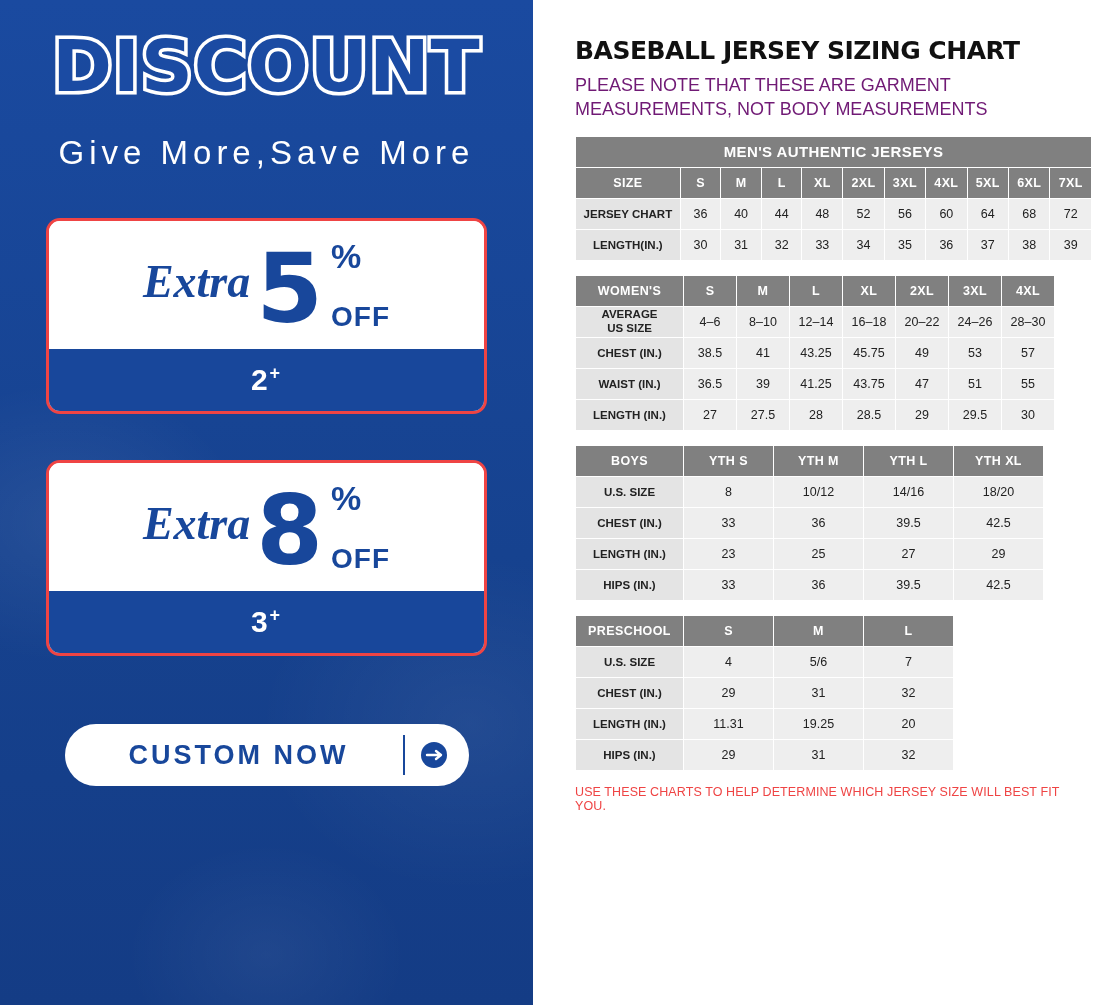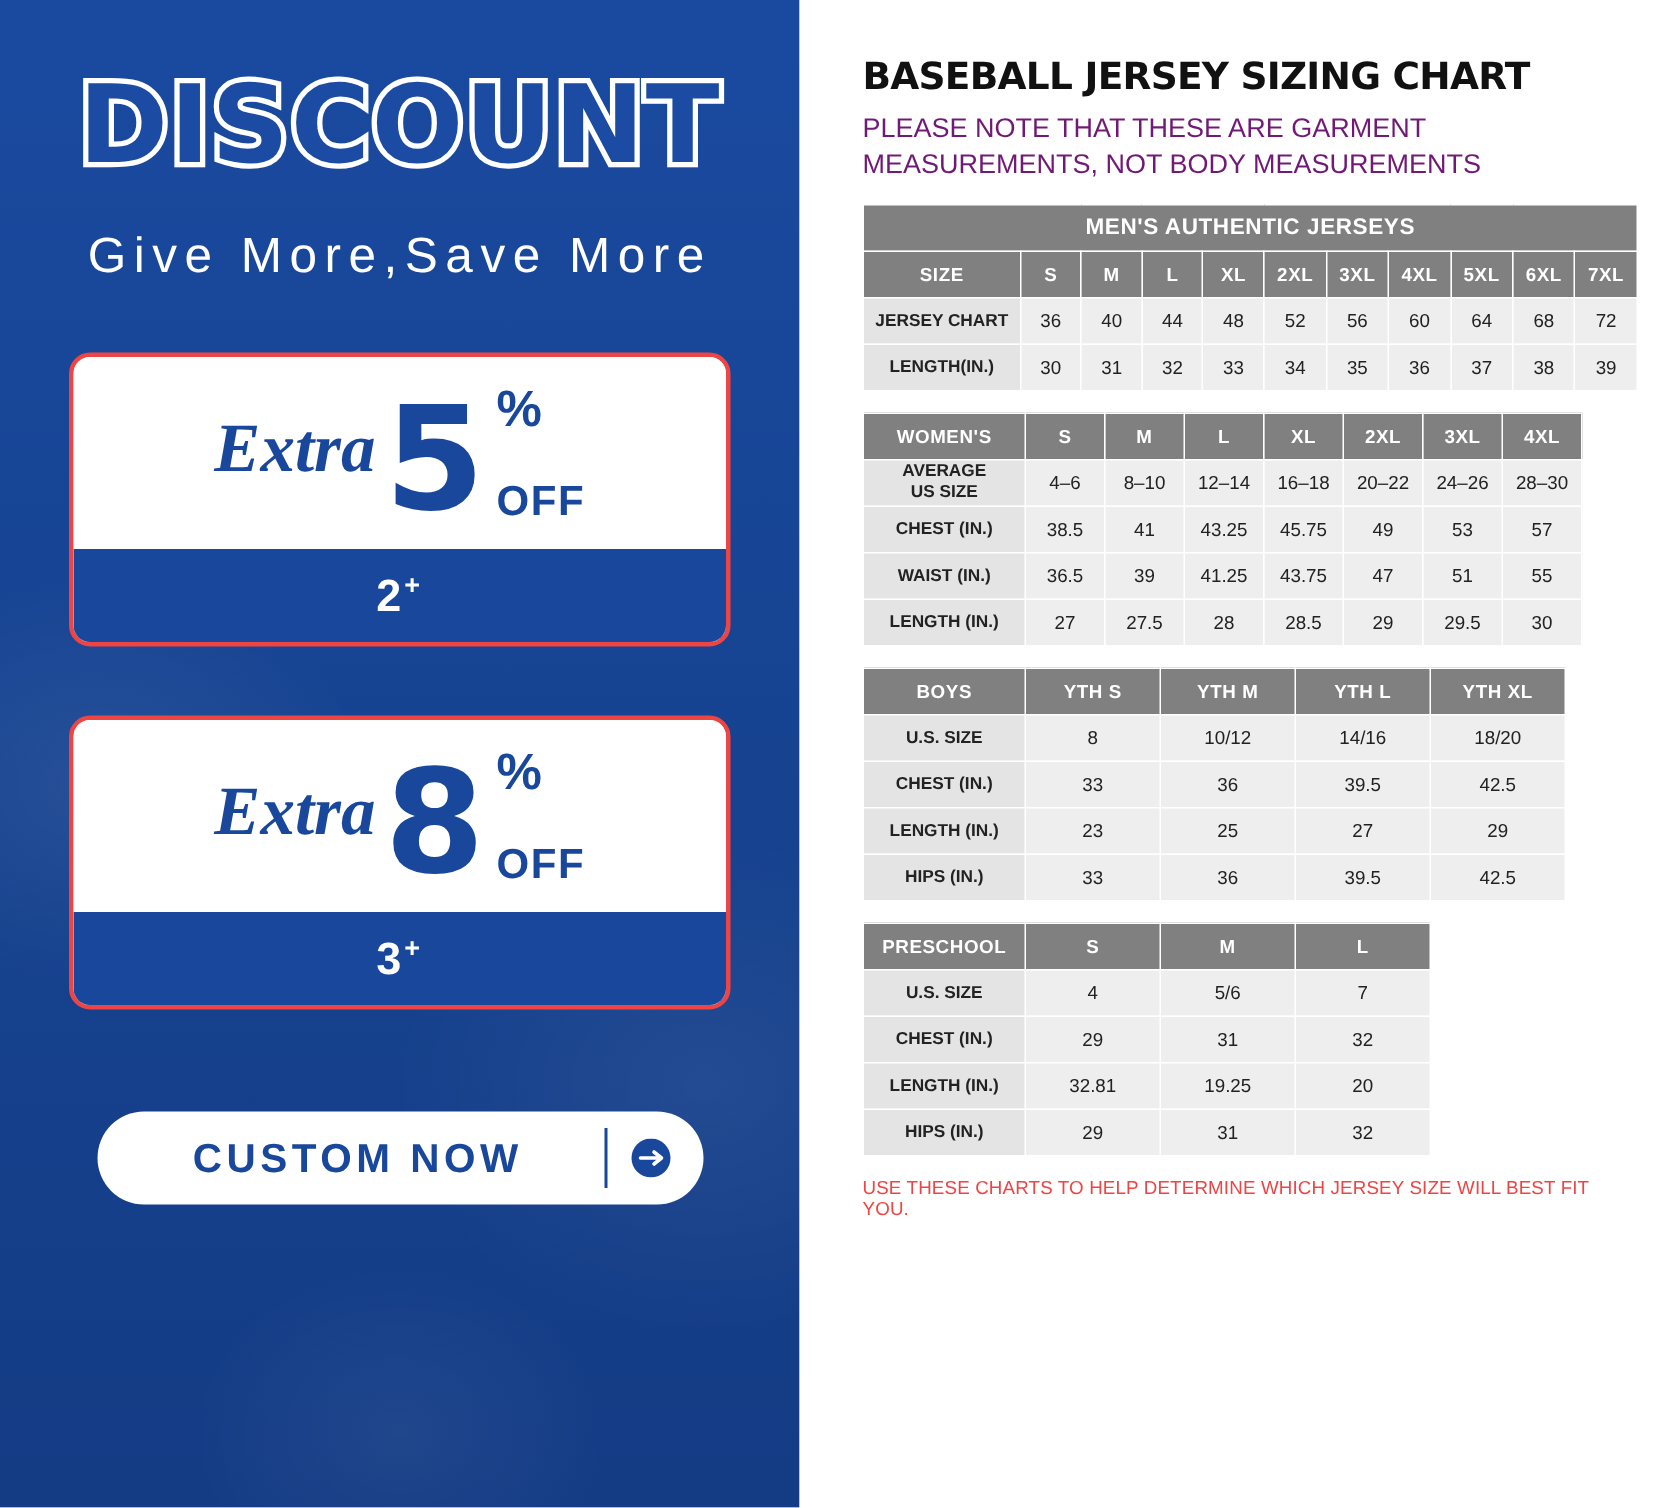--- a/index.html
+++ b/index.html
@@ -34,21 +34,21 @@
     position: absolute;
     inset: 0;
     background:
       radial-gradient(ellipse 260px 200px at 12% 52%, rgba(255,255,255,0.07), rgba(255,255,255,0) 70%),
       radial-gradient(ellipse 300px 240px at 88% 72%, rgba(255,255,255,0.06), rgba(255,255,255,0) 70%),
       radial-gradient(ellipse 200px 160px at 50% 95%, rgba(255,255,255,0.05), rgba(255,255,255,0) 70%),
       linear-gradient(180deg, #1a4aa0 0%, #16428f 55%, #143c85 100%);
   }
   .promo-inner {
     position: relative;
-    padding: 33px 40px 0 40px;
+    padding: 16px 40px 0 40px;
     height: 100%;
     box-sizing: border-box;
   }
   .discount-title {
     font-family: "DejaVu Sans", sans-serif;
     font-weight: bold;
     font-size: 72px;
     line-height: 1;
     letter-spacing: 1px;
     color: #1b4ba3;
@@ -492,21 +492,21 @@
               <td>7</td>
             </tr>
             <tr>
               <td class="rowhead">CHEST (IN.)</td>
               <td>29</td>
               <td>31</td>
               <td>32</td>
             </tr>
             <tr>
               <td class="rowhead">LENGTH (IN.)</td>
-              <td>32.81</td>
+              <td>11.31</td>
               <td>19.25</td>
               <td>20</td>
             </tr>
             <tr>
               <td class="rowhead">HIPS (IN.)</td>
               <td>29</td>
               <td>31</td>
               <td>32</td>
             </tr>
           </tbody>

